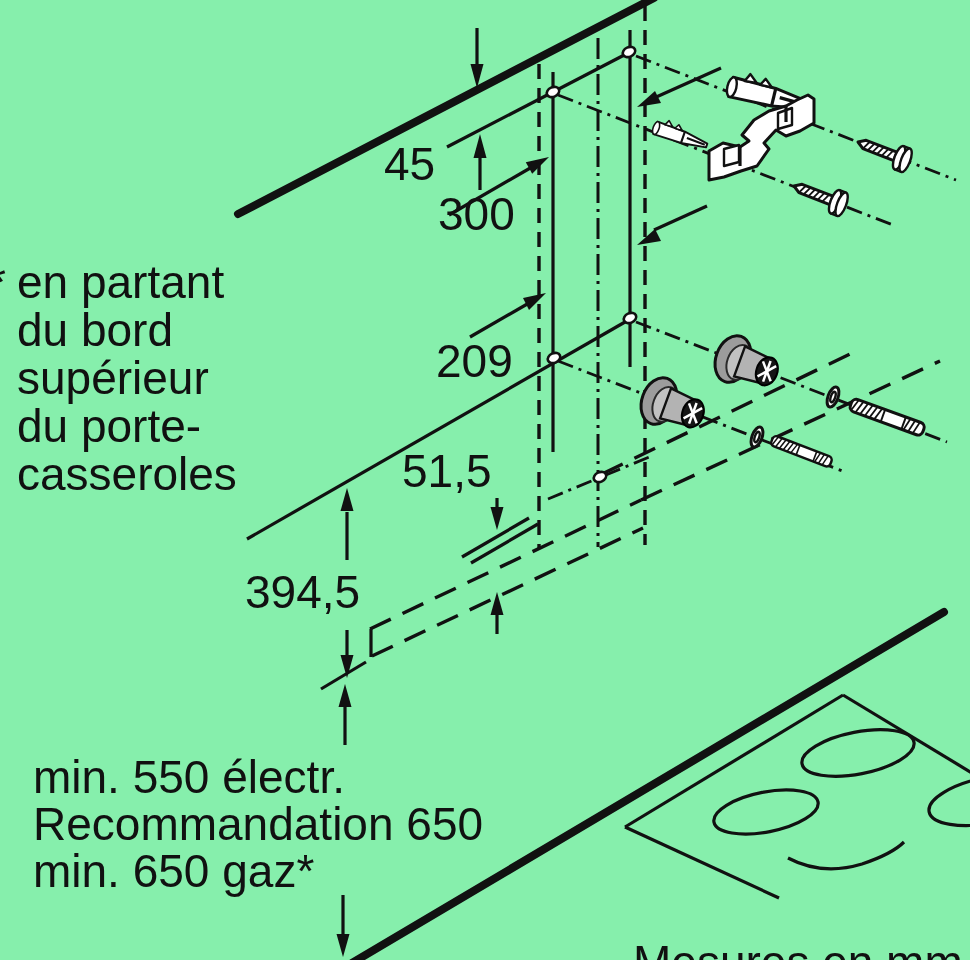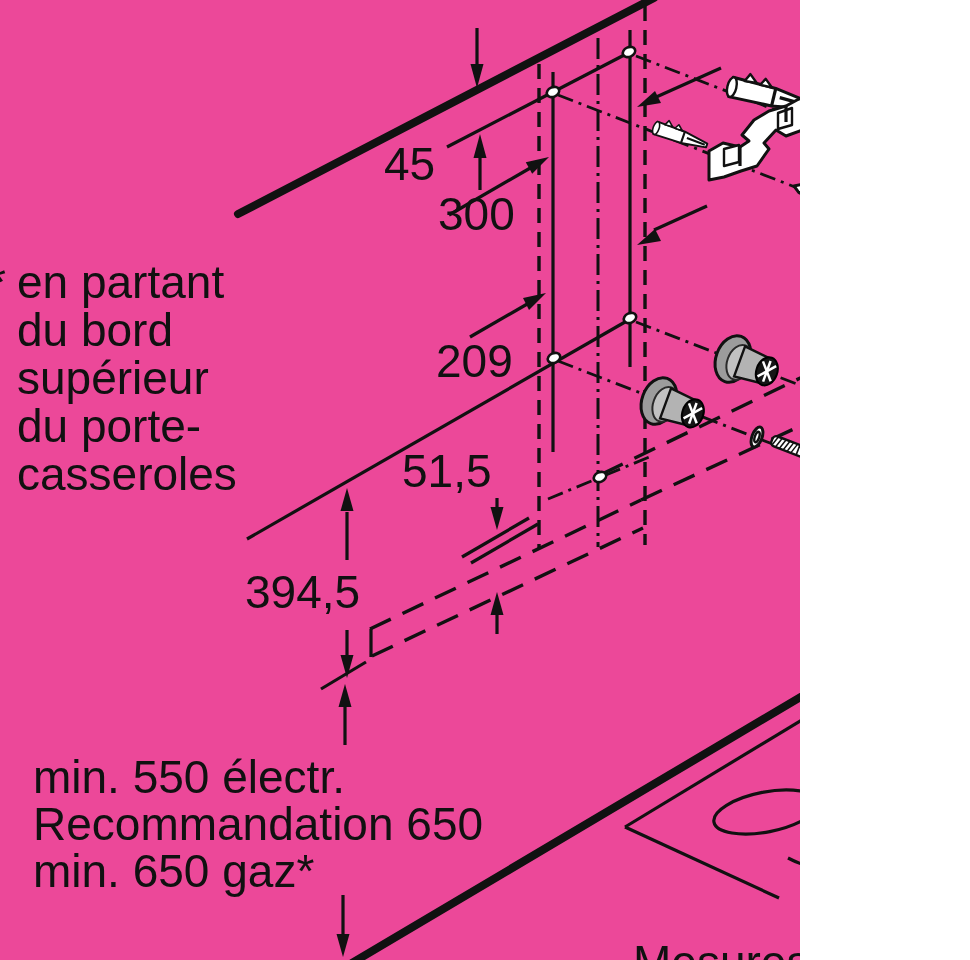--- a/index.html
+++ b/index.html
@@ -1,16 +1,16 @@
 <!DOCTYPE html>
 <html><head>
 <meta charset="utf-8">
 <style>
   html,body{margin:0;padding:0;background:#fff;}
-  #stage{position:relative;width:800px;height:960px;background:#ec4899;overflow:hidden;
+  #stage{position:relative;width:970px;height:960px;background:#86efac;overflow:hidden;
          font-family:"Liberation Sans",sans-serif;}
   svg{position:absolute;left:0;top:0;}
   text{font-family:"Liberation Sans",sans-serif;fill:#111;}
   .dim{font-size:46px;}
   .note{font-size:46px;}
   .thick{stroke:#111;stroke-width:8;fill:none;stroke-linecap:round;}
   .thin{stroke:#111;stroke-width:3.2;fill:none;}
   .dashv{stroke:#111;stroke-width:3.4;fill:none;stroke-dasharray:15 9;}
   .dashd{stroke:#111;stroke-width:3.4;fill:none;stroke-dasharray:23 13;}
   .cdot{stroke:#111;stroke-width:3;fill:none;stroke-dasharray:21 6 3 6;}

